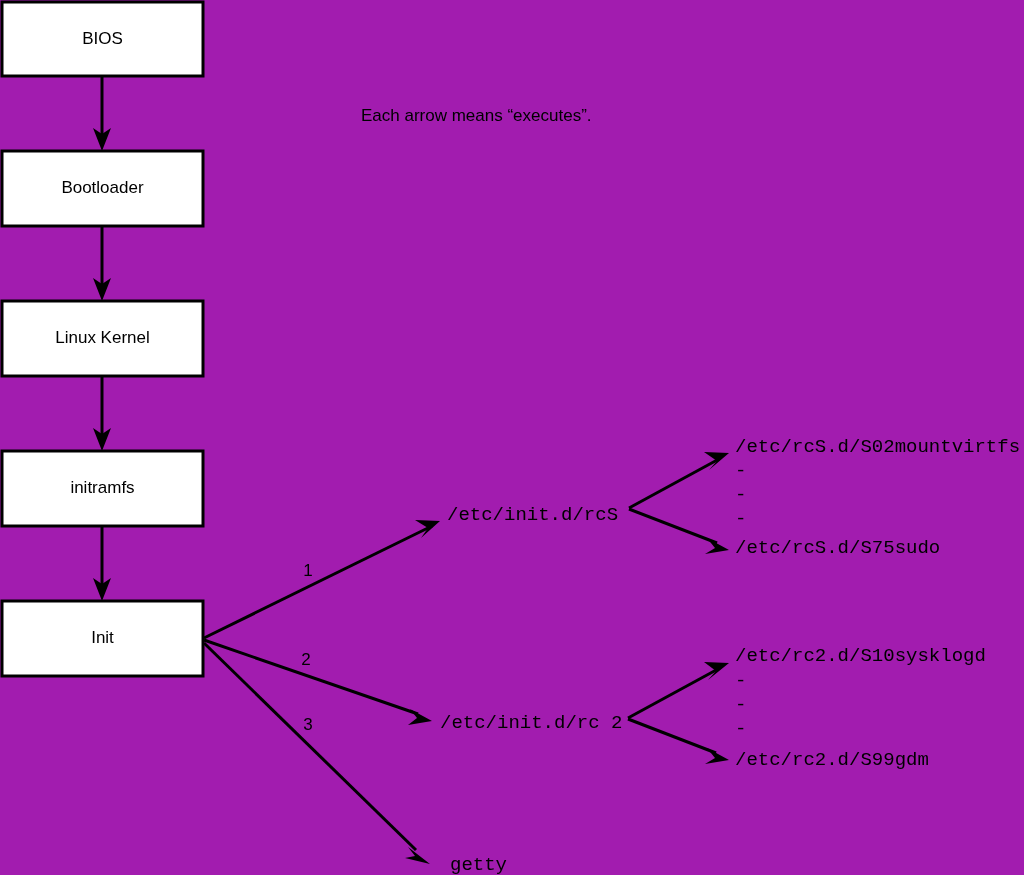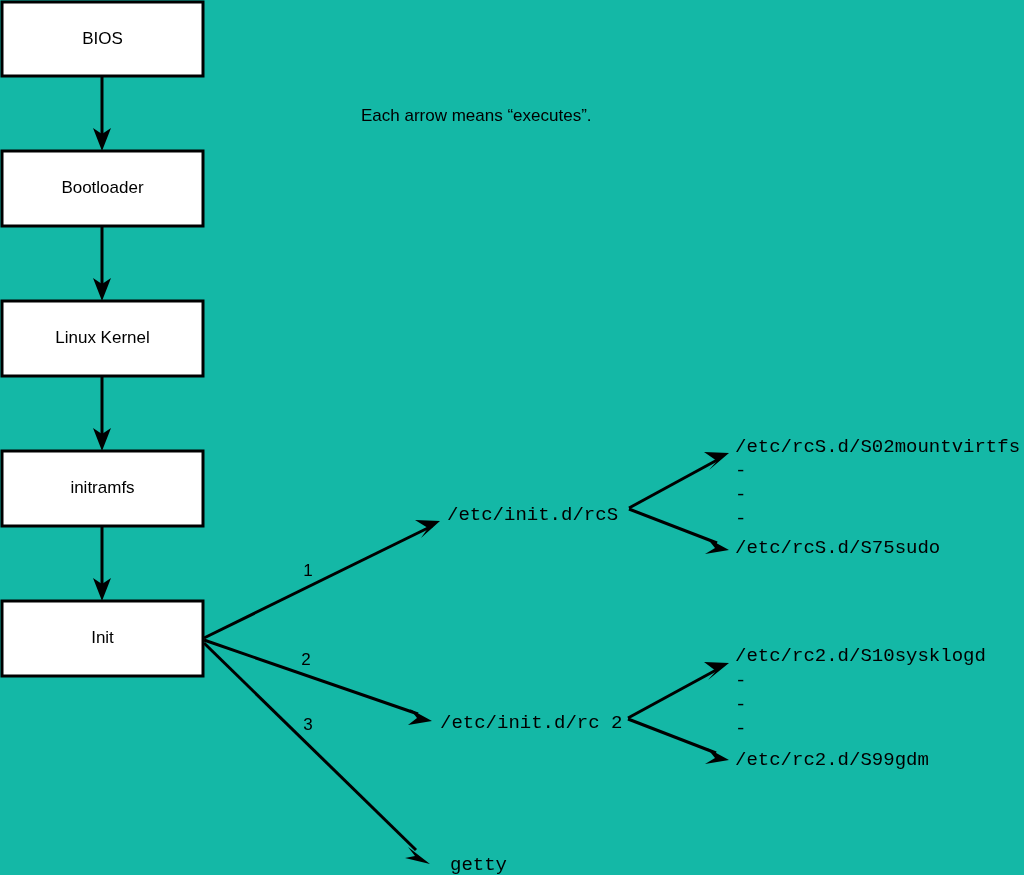--- a/index.html
+++ b/index.html
@@ -10,21 +10,21 @@
   body {
     width: 1024px;
     height: 875px;
     font-family: "Liberation Sans", sans-serif;
     overflow: hidden;
   }
   #diagram-root {
     position: relative;
     width: 1024px;
     height: 875px;
-    background: #14b8a6;
+    background: #a21caf;
   }
   svg#boot-diagram {
     display: block;
     width: 1024px;
     height: 875px;
   }
   .box-rect {
     fill: #ffffff;
     stroke: #000000;
     stroke-width: 3;

